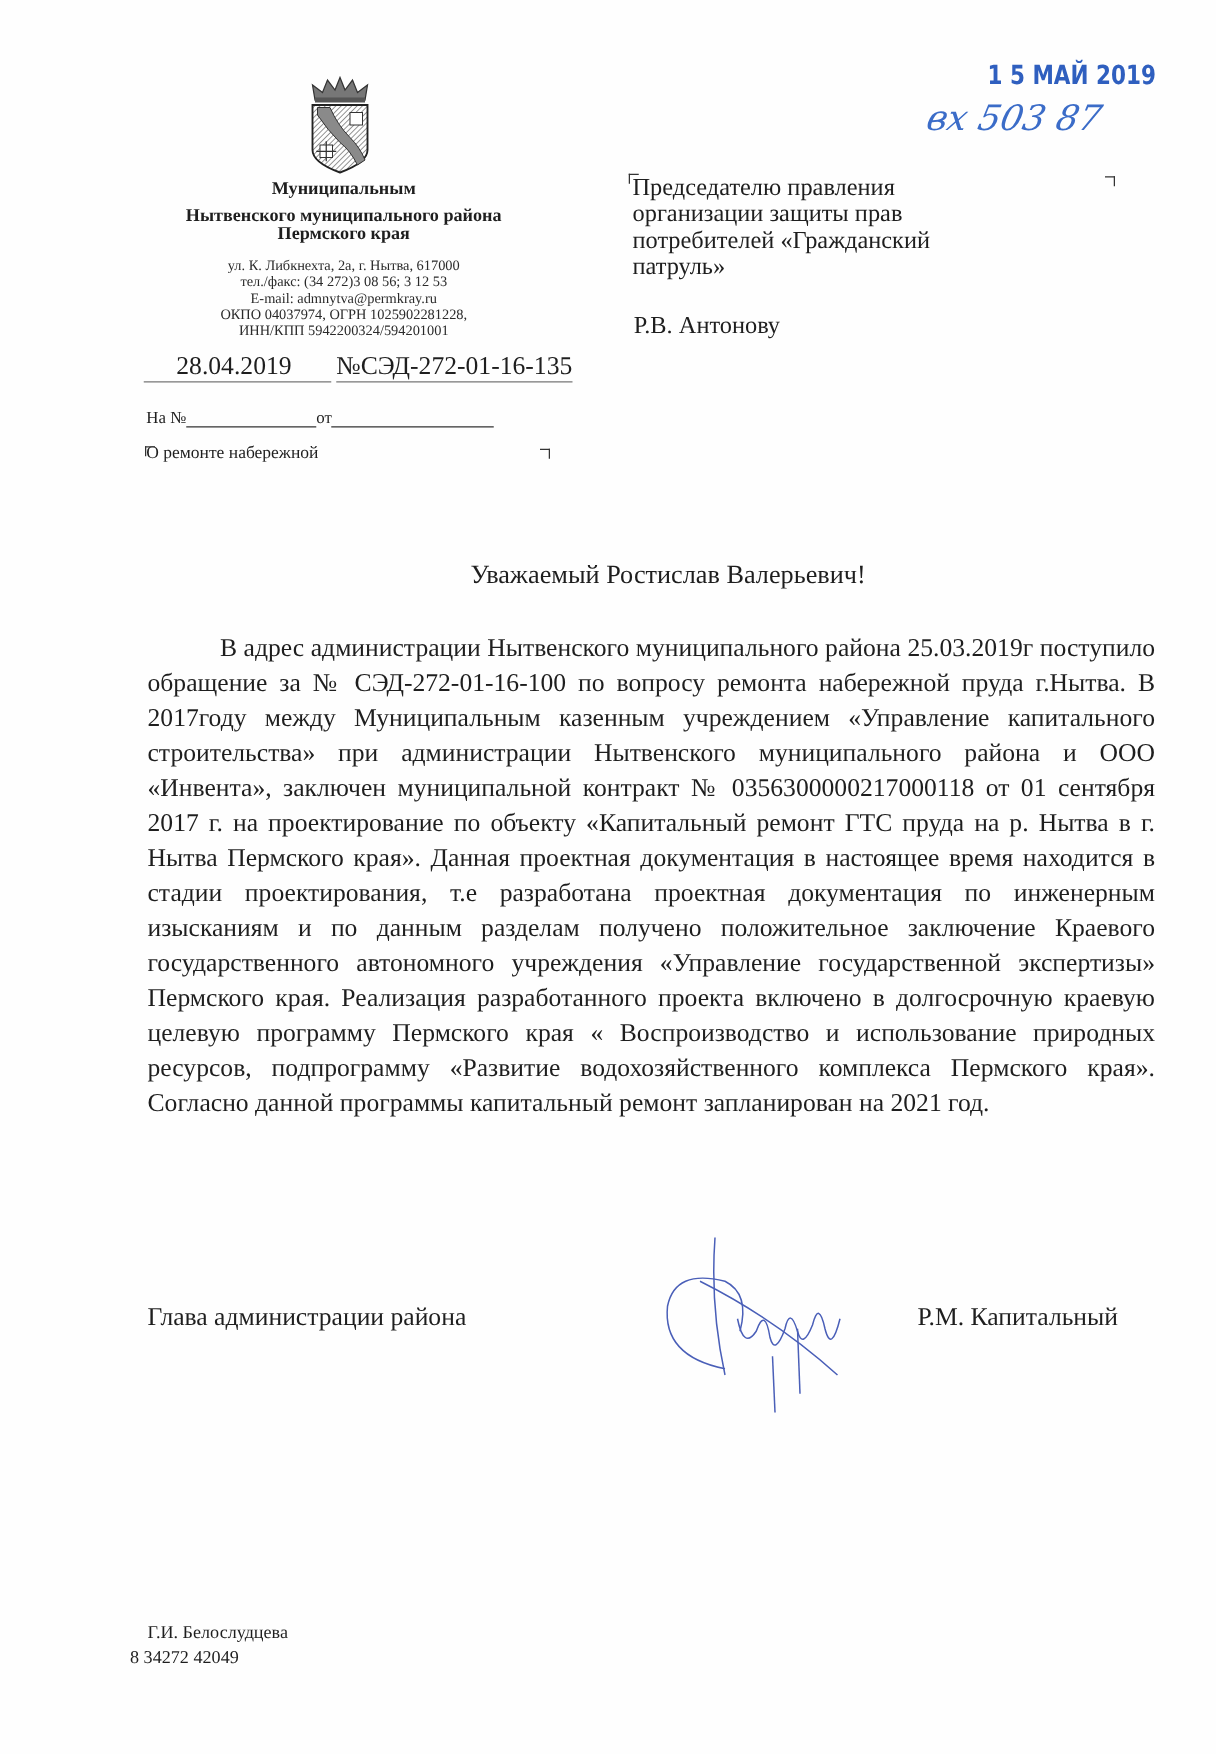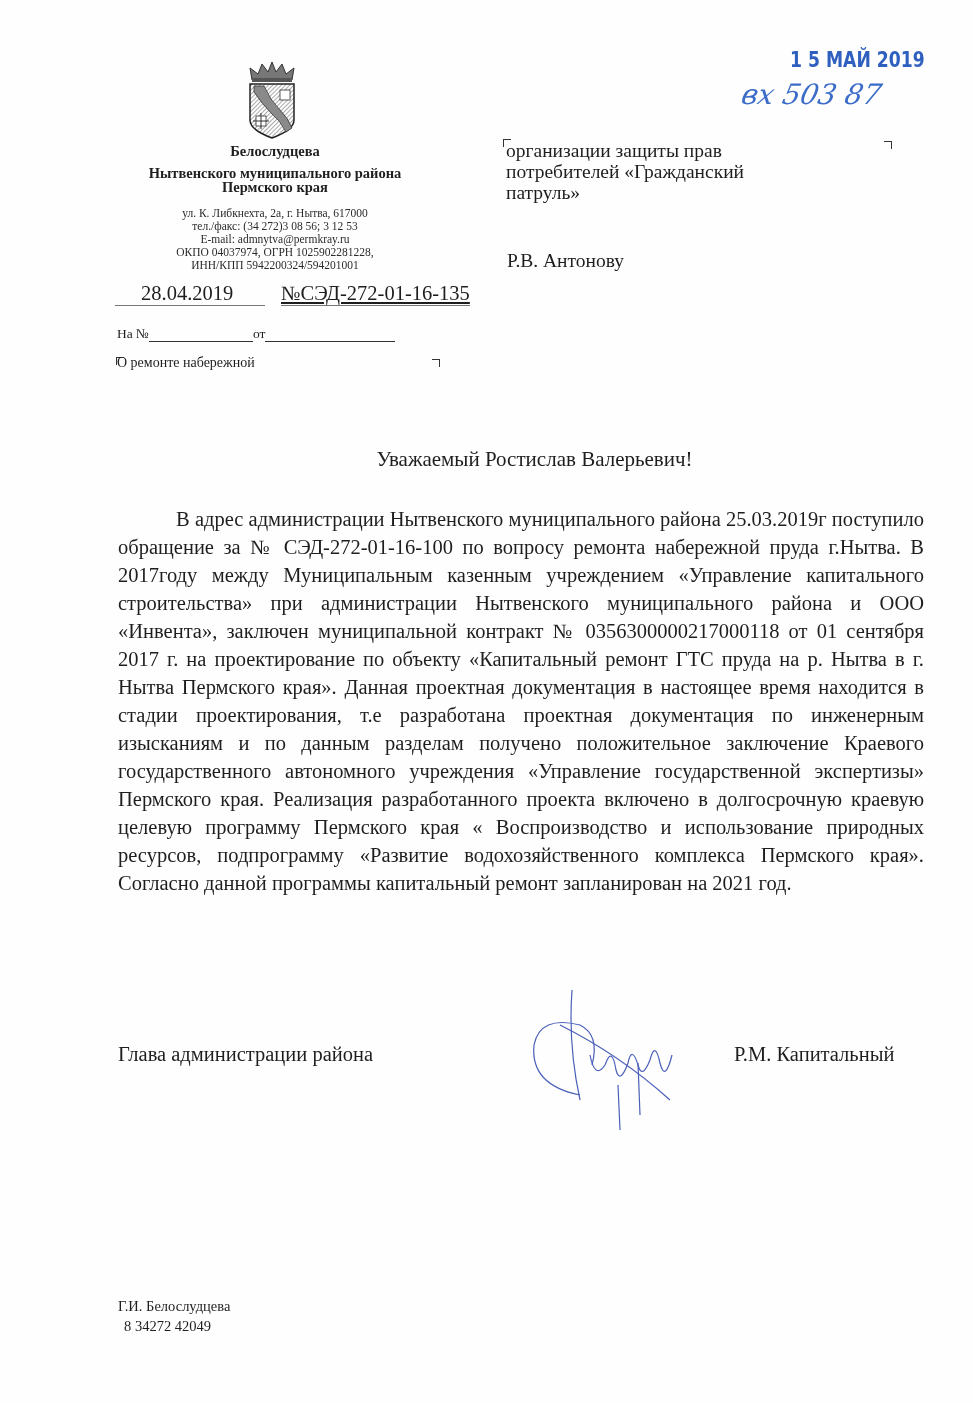--- a/index.html
+++ b/index.html
@@ -16,21 +16,21 @@
   #lh-2 { top: 164px; }
   #lh-3 { top: 178px; }
   .lh-small { font-size: 11.5px; text-align: center; width: 400px; left: 75px; line-height: 13px; color: #2a2a2a; }
   #addr-1 { top: 207px; }
   #addr-2 { top: 220px; }
   #addr-3 { top: 233px; }
   #addr-4 { top: 246px; }
   #addr-5 { top: 259px; }
   #reg-row { top: 282px; left: 115px; font-size: 20.5px; white-space: nowrap; }
   #reg-date { display: inline-block; width: 150px; border-bottom: 1px solid #777; padding-left: 26px; box-sizing: border-box; }
-  #reg-num { display: inline-block; border-bottom: 1px solid #777; margin-left: 16px; text-decoration: underline; }
+  #reg-num { display: inline-block; border-bottom: 1px solid #777; margin-left: 4px; }
   #ref-row { top: 326px; left: 117px; font-size: 13.5px; white-space: nowrap; }
   .blank { display: inline-block; border-bottom: 1px solid #333; vertical-align: bottom; height: 14px; }
   #subject { top: 355px; left: 117px; font-size: 14px; font-family: "Liberation Serif", serif; }
   .corner { position: absolute; width: 7px; height: 7px; border-color: #333; border-style: solid; border-width: 0; }
   
   #stamp-date { top: 48px; left: 790px; font-family: "DejaVu Sans", sans-serif; font-weight: bold; color: #2f5fbf;
                 font-size: 21px; transform: scaleX(0.82); transform-origin: left; letter-spacing: 0px; white-space: nowrap; }
   #stamp-ref { top: 78px; left: 742px; font-family: "DejaVu Serif", serif; font-style: italic; color: #3b6cc8;
                font-size: 28px; transform: skewX(-12deg); white-space: nowrap; }
   
@@ -39,21 +39,21 @@
   
   #greeting { top: 447px; left: 0; width: 973px; text-align: center; font-size: 21px; padding-left: 96px; box-sizing: border-box; }
   #body-text { top: 505px; left: 118px; width: 806px; font-size: 20.5px; line-height: 28px; text-align: justify; }
   #body-text p { margin: 0; text-indent: 58px; }
   
   #sign-title { top: 1043px; left: 118px; font-size: 20.5px; }
   #sign-name { top: 1043px; left: 734px; font-size: 20.5px; }
   #signature { top: 985px; left: 520px; width: 180px; height: 150px; }
   
   #exec-name { top: 1298px; left: 118px; font-size: 14.5px; }
-  #exec-phone { top: 1318px; left: 124px; font-size: 14.5px; }
+  #exec-phone { top: 1318px; left: 104px; font-size: 14.5px; }
 </style>
 </head>
 <body>
 
 <svg id="emblem" class="abs" viewBox="0 0 56 84">
   <defs>
     <pattern id="hatch" width="3" height="3" patternUnits="userSpaceOnUse" patternTransform="rotate(45)">
       <line x1="0" y1="0" x2="0" y2="3" stroke="#555" stroke-width="1"></line>
     </pattern>
   </defs>
@@ -63,21 +63,21 @@
 
   <path d="M6 26 H50 V62 Q50 72 28 80 Q6 72 6 62 Z" fill="url(#hatch)" stroke="#222" stroke-width="1.5"></path>
 
   <path d="M10 28 L20 28 Q26 42 36 52 Q44 60 48 70 L42 74 Q36 62 28 56 Q18 46 10 34 Z" fill="#8a8a8a" stroke="#333" stroke-width="0.8"></path>
   <rect x="36" y="32" width="10" height="10" fill="#fff" stroke="#333" stroke-width="0.8"></rect>
   <rect x="12" y="58" width="10" height="10" fill="#fff" stroke="#333" stroke-width="0.8"></rect>
   <line x1="17" y1="55" x2="17" y2="71" stroke="#333" stroke-width="1"></line>
   <line x1="9" y1="63" x2="25" y2="63" stroke="#333" stroke-width="1"></line>
 </svg>
 
-<div id="lh-1" class="abs lh-bold">Белослудцева</div>
+<div id="lh-1" class="abs lh-bold">Муниципальным</div>
 <div id="lh-2" class="abs lh-bold">Нытвенского муниципального района</div>
 <div id="lh-3" class="abs lh-bold">Пермского края</div>
 
 <div id="addr-1" class="abs lh-small">ул. К. Либкнехта, 2а, г. Нытва, 617000</div>
 <div id="addr-2" class="abs lh-small">тел./факс: (34 272)3 08 56; 3 12 53</div>
 <div id="addr-3" class="abs lh-small">E-mail: admnytva@permkray.ru</div>
 <div id="addr-4" class="abs lh-small">ОКПО 04037974, ОГРН 1025902281228,</div>
 <div id="addr-5" class="abs lh-small">ИНН/КПП 5942200324/594201001</div>
 
 <div id="reg-row" class="abs">
@@ -91,20 +91,21 @@
 <div class="corner" style="left:116px;top:357px;border-left-width:1px;border-top-width:1px;"></div>
 <div class="corner" style="left:432px;top:359px;border-right-width:1px;border-top-width:1px;"></div>
 <div id="subject" class="abs">О ремонте набережной</div>
 
 <div id="stamp-date" class="abs">1 5 МАЙ 2019</div>
 <div id="stamp-ref" class="abs">вх 503 87</div>
 
 <div class="corner" style="left:503px;top:139px;border-left-width:1px;border-top-width:1px;"></div>
 <div class="corner" style="left:884px;top:141px;border-right-width:1px;border-top-width:1px;"></div>
 <div id="recipient" class="abs">
+  <div>Председателю правления</div>
   <div>организации защиты прав</div>
   <div>потребителей «Гражданский</div>
   <div>патруль»</div>
 </div>
 <div id="recipient-name" class="abs">Р.В. Антонову</div>
 
 <div id="greeting" class="abs">Уважаемый Ростислав Валерьевич!</div>
 <div id="body-text" class="abs">
   <p>В адрес администрации Нытвенского муниципального района 25.03.2019г поступило обращение за № СЭД-272-01-16-100 по вопросу ремонта набережной пруда г.Нытва. В 2017году между Муниципальным казенным учреждением «Управление капитального строительства» при администрации Нытвенского муниципального района и ООО «Инвента», заключен муниципальной контракт № 0356300000217000118 от 01 сентября 2017 г. на проектирование по объекту «Капитальный ремонт ГТС пруда на р. Нытва в г. Нытва Пермского края». Данная проектная документация в настоящее время находится в стадии проектирования, т.е разработана проектная документация по инженерным изысканиям и по данным разделам получено положительное заключение Краевого государственного автономного учреждения «Управление государственной экспертизы» Пермского края. Реализация разработанного проекта включено в долгосрочную краевую целевую программу Пермского края « Воспроизводство и использование природных ресурсов, подпрограмму «Развитие водохозяйственного комплекса Пермского края». Согласно данной программы капитальный ремонт запланирован на 2021 год.</p>
 </div>

